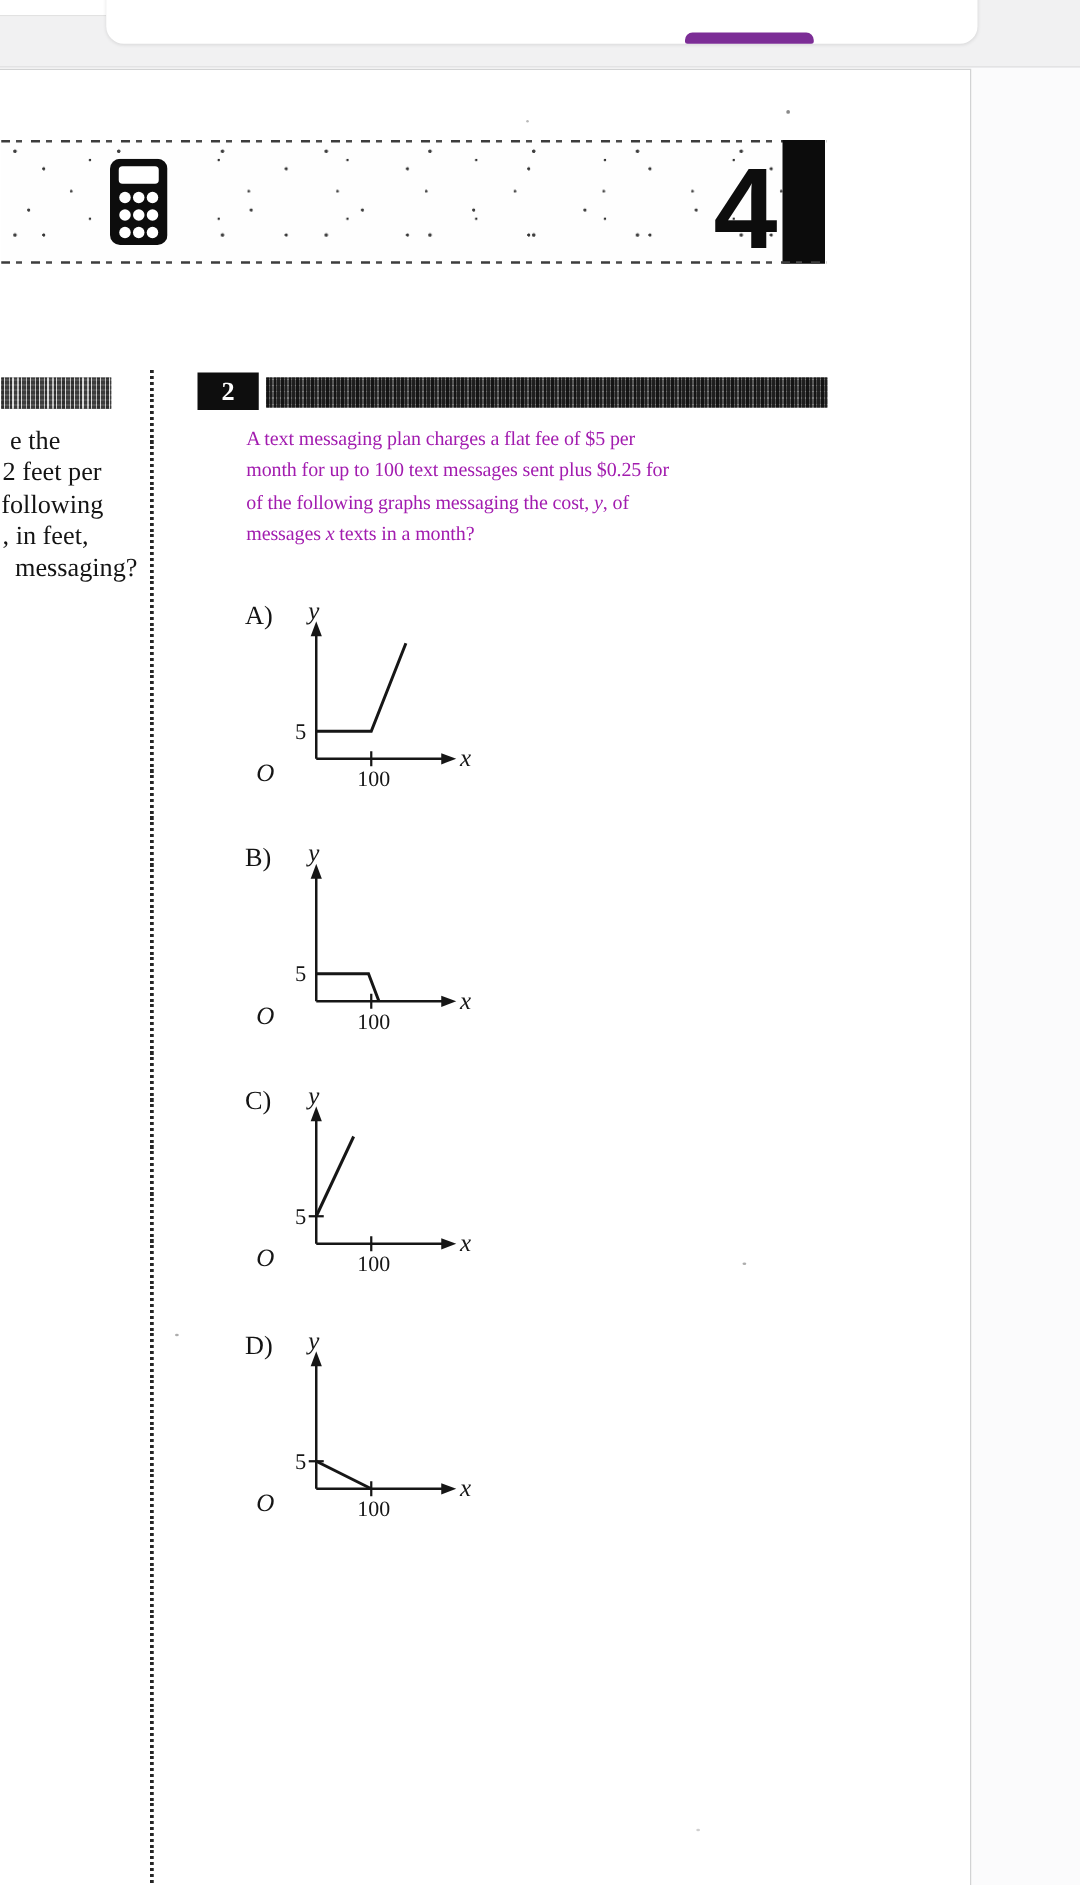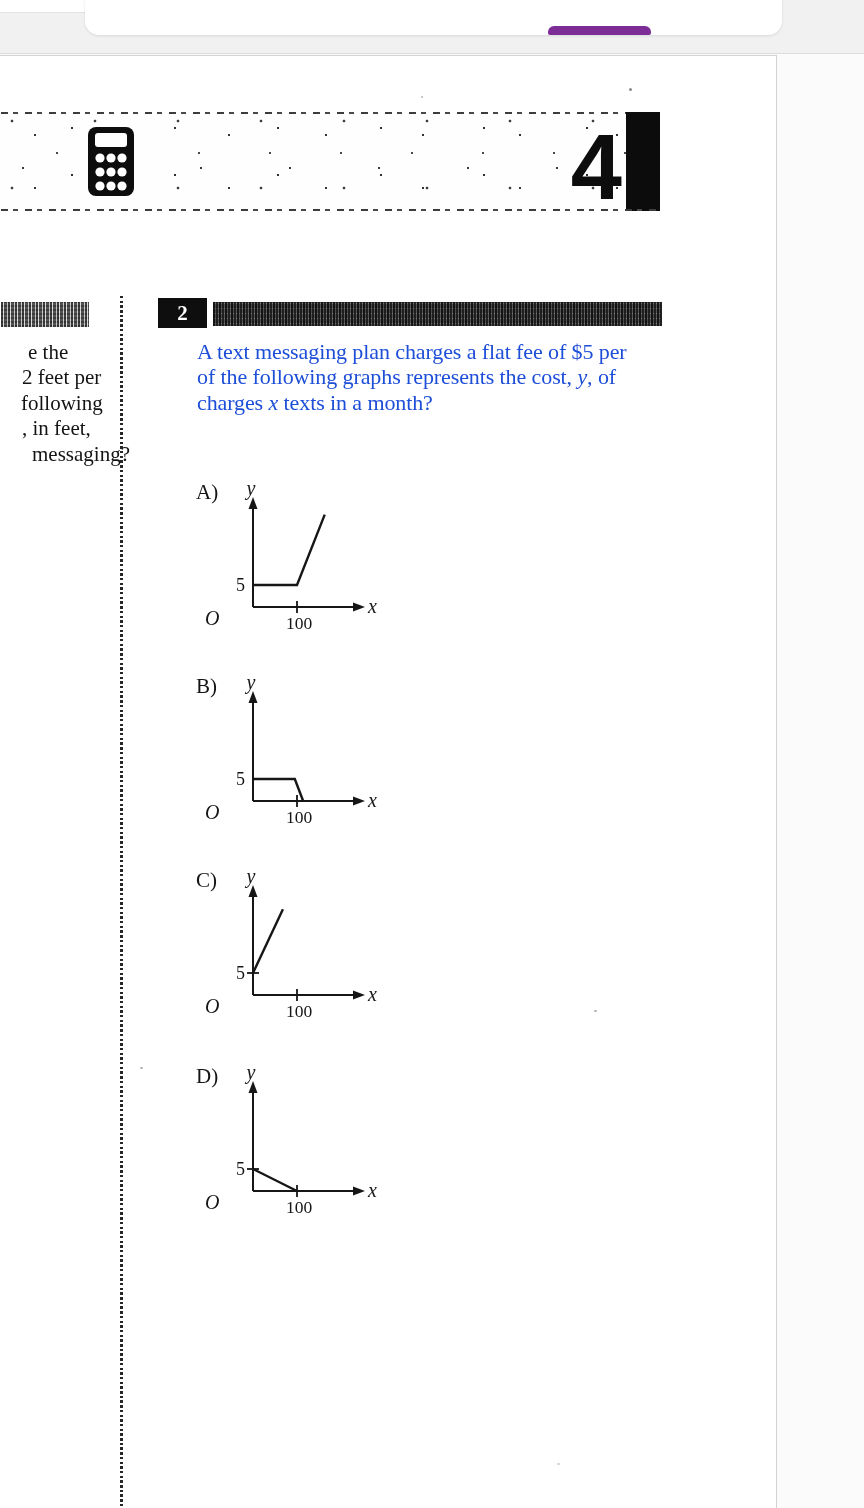--- a/index.html
+++ b/index.html
@@ -70,36 +70,36 @@
       repeating-linear-gradient(0deg, #242424 0 2px, #6a6a6a 2px 3px, #1c1c1c 3px 5px);
   }
   .hatch-light {
     background:
       repeating-linear-gradient(90deg, rgba(40,40,40,.85) 0 2px, rgba(225,225,225,.9) 2px 3px, rgba(55,55,55,.8) 3px 6px, rgba(200,200,200,.85) 6px 7px),
       repeating-linear-gradient(0deg, #555 0 2px, #cfcfcf 2px 4px);
   }
   .left-banner { position:absolute; left:0; top:246px; width:88px; height:25px; }
   .q-banner    { position:absolute; left:212px; top:246px; width:449px; height:24px; }
 
-  .left-frags { position:absolute; left:0; top:284px; width:118px; font-size:21px; line-height:25.4px; color:#141414;margin-left:20px; }
+  .left-frags { position:absolute; left:0; top:284px; width:118px; font-size:21px; line-height:25.4px; color:#141414; }
   .left-frags div { position:relative; white-space:nowrap; }
 
   .col-divider {
     position:absolute; left:119px; top:240px; width:2.6px; height:1214px;
     background:repeating-linear-gradient(180deg,#262626 0 2.4px, transparent 2.4px 4.7px);
   }
 
   .q-badge {
     position:absolute; left:157px; top:242px; width:49px; height:30px;
     background:#0e0e0e; color:#ffffff; text-align:center;
     font-size:21px; font-weight:bold; line-height:30px;
   }
   .q-text {
     position:absolute; left:196px; top:283px; width:474px;
-    font-size:22px; line-height:25.4px; color:#1d4ed8;
+    font-size:16px; line-height:25.4px; color:#a21caf;
     letter-spacing:-0.1px;
   }
   .q-text .ital { font-style:italic; }
 
   .opt-letter {
     position:absolute; left:195px; font-size:21px; color:#141414; width:34px;
   }
   .graph-svg { position:absolute; left:194px; width:186px; height:162px; overflow:visible; }
 
   .speck { position:absolute; border-radius:50%; background:#8a8a8a; }
@@ -148,22 +148,23 @@
       <div style="left:1px">, in feet,</div>
       <div style="left:11px">messaging?</div>
     </div>
 
     <div class="col-divider"></div>
 
     <div class="q-badge">2</div>
     <div class="q-banner hatch-dark"></div>
     <div class="q-text" id="qText">
         <div><span>A text messaging plan charges a flat fee of $5 per</span></div>
-        <div><span>of the following graphs represents the cost, </span><span class="ital">y</span><span>, of</span></div>
-        <div><span>charges </span><span class="ital">x</span><span> texts in a month?</span></div>
+        <div><span>month for up to 100 text messages sent plus $0.25 for</span></div>
+        <div><span>of the following graphs messaging the cost, </span><span class="ital">y</span><span>, of</span></div>
+        <div><span>messages </span><span class="ital">x</span><span> texts in a month?</span></div>
       </div>
 
     <div class="opt-letter" style="top:424px">A)</div>
     <div class="opt-letter" style="top:618px">B)</div>
     <div class="opt-letter" style="top:812px">C)</div>
     <div class="opt-letter" style="top:1008px">D)</div>
 
     <div id="graphMounts">
         <svg class="graph-svg" viewBox="0 0 186 162" width="186" height="162" style="top: 422px;">
           <line x1="58" y1="26" x2="58" y2="129" stroke="#161616" stroke-width="2"></line>

